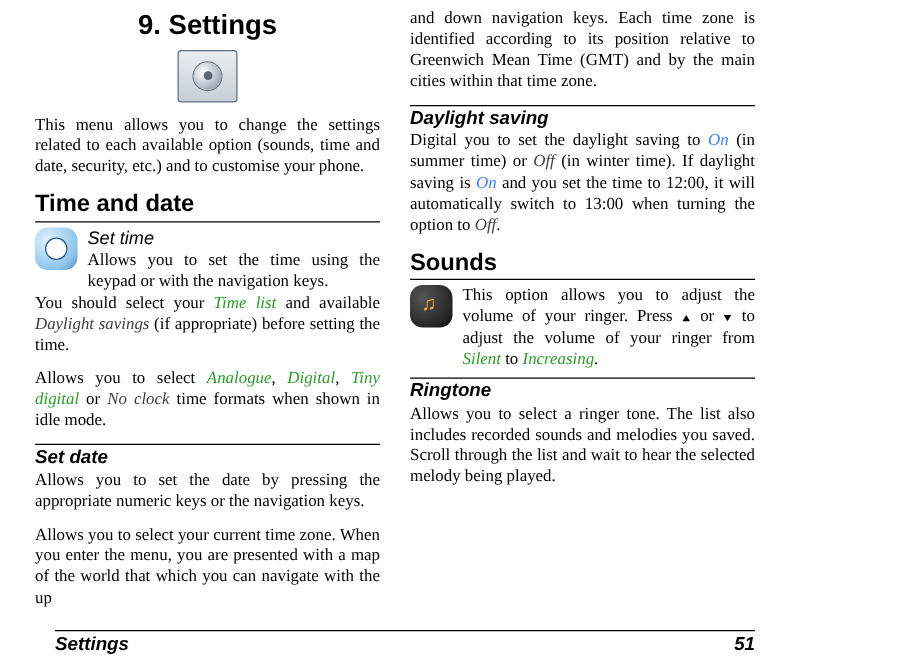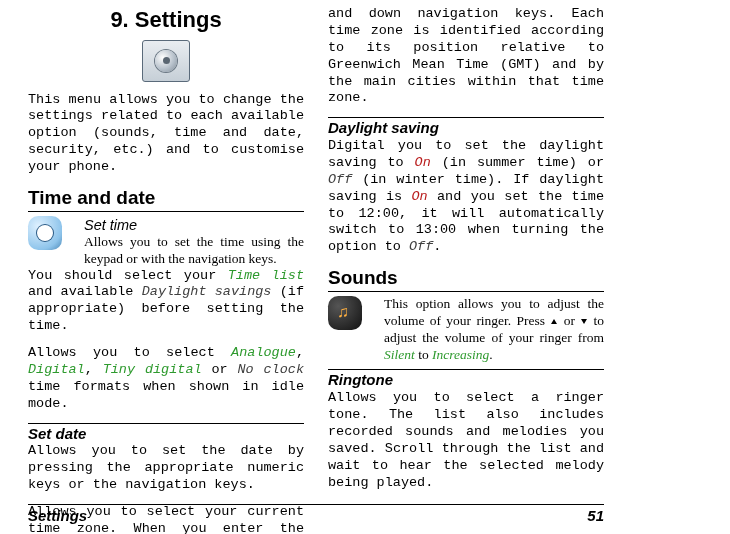--- a/index.html
+++ b/index.html
@@ -66,21 +66,20 @@
     position:absolute;
     top:50%;left:50%;
     width:7px;height:7px;
     margin:-3.5px 0 0 -3.5px;
     border-radius:50%;
     background:#5a6672;
   }
   p.body {
     margin: 0 0 10px 0;
     text-align: justify;
-    font-family: Liberation Mono, monospace;
   }
   .h1 {
     font-family: 'Trebuchet MS', Tahoma, sans-serif;
     font-weight: bold;
     font-size: 19px;
     margin: 8px 0 2px 0;
     border-bottom: 1.2px solid #000;
     padding-bottom: 1px;
   }
   .h2 {
@@ -88,21 +87,21 @@
     font-style: italic;
     font-weight: bold;
     font-size: 15px;
     margin: 6px 0 0 0;
     border-top: 0.6px solid #000;
     padding-top: 1px;
   }
   .iconrow {
     display: flex;
     align-items: flex-start;
-    gap: 22px;
+    gap: 8px;
     margin-top: 4px;
   }
   .small-icon {
     width: 34px;
     height: 34px;
     border-radius: 30%;
     display: flex;
     align-items: center;
     justify-content: center;
     flex-shrink: 0;
@@ -125,35 +124,35 @@
     content:"♫";
     position:absolute; color:#ffb040; font-size:16px; top:6px;left:9px;
   }
   .iconrow .text { flex:1; text-align: justify; }
   .iconrow .text .ih {
     font-family:'Trebuchet MS',Tahoma,sans-serif;
     font-style:italic; font-size:14.5px;
     display:block; margin-bottom:0;
   }
   .menu { color:#2e9a2e; font-style:italic; }
-  .on   { color:#b91c1c; font-style:italic; }
+  .on   { color:#3b82f6; font-style:italic; }
   .off  { color:#404040; font-style:italic; }
   .tri {
     display:inline-block;
     width:0;height:0;
     border-left:3.5px solid transparent;
     border-right:3.5px solid transparent;
     vertical-align: middle;
     margin:0 1px;
   }
   .tri.up { border-bottom:5px solid #000; }
   .tri.down { border-top:5px solid #000; }
   .footer {
     position:absolute;
-    left:0; right:0; bottom:8px;
+    left:16px; right:0; bottom:8px;
     display:flex;
     justify-content:space-between;
     padding:0 28px;
     font-family:'Trebuchet MS',Tahoma,sans-serif;
     font-style:italic;
     font-weight:bold;
     font-size:15px;
     border-top:1px solid #000;
     margin:0 28px;
     padding:2px 0 0 0;

